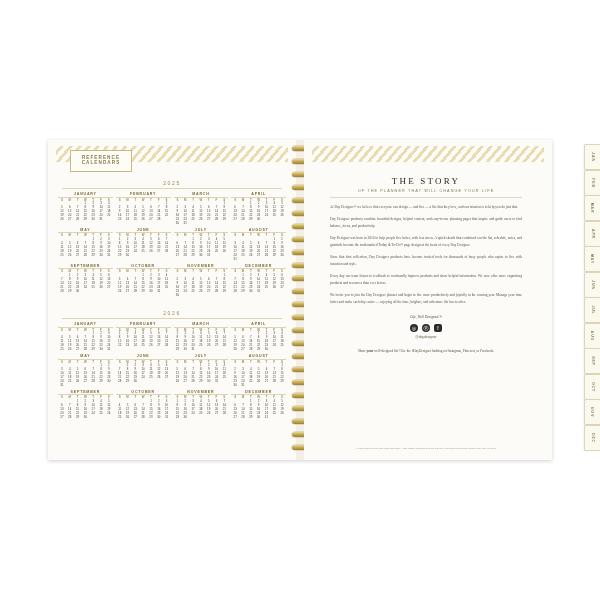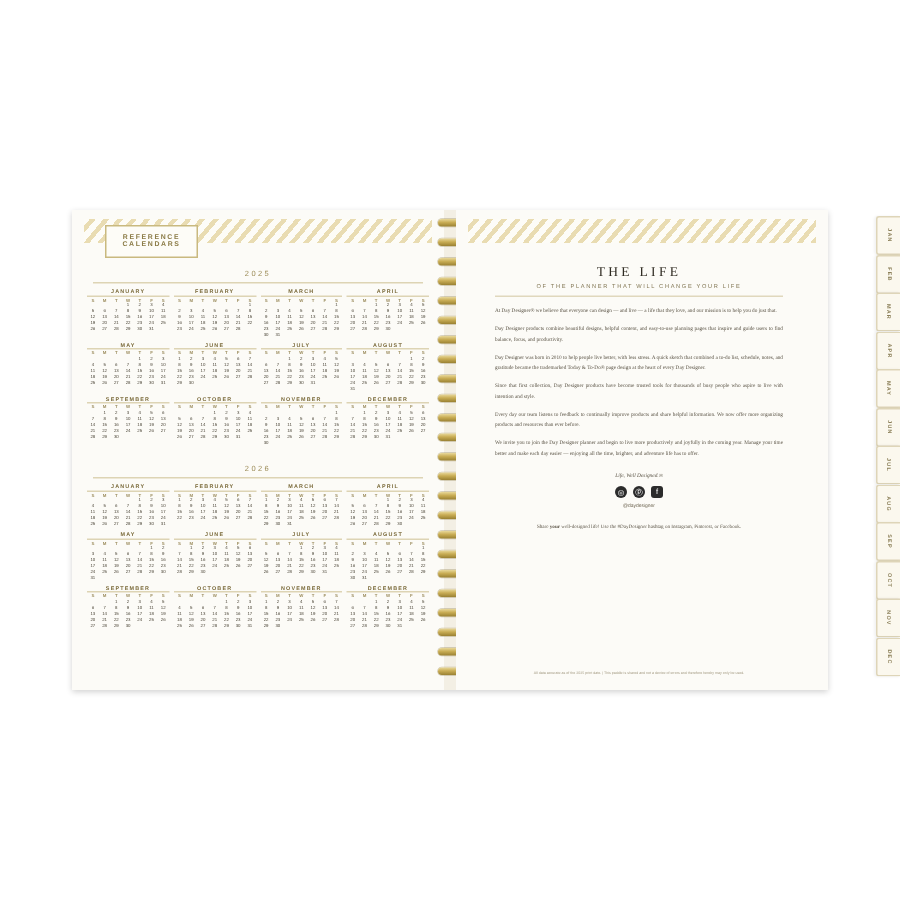--- a/index.html
+++ b/index.html
@@ -1706,21 +1706,21 @@
           <i style="top: 279px;"></i>
           <i style="top: 292px;"></i>
           <i style="top: 305px;"></i>
         </div>
     </div>
 
     <div class="page-right">
       <div class="stripe-band stripe-right"></div>
 
       <div class="story-wrap">
-        <div class="story-title">THE LIFE</div>
+        <div class="story-title">THE STORY</div>
         <div class="story-sub">OF THE PLANNER THAT WILL CHANGE YOUR LIFE</div>
         <div id="story-paragraphs">
             <p class="story-p">At Day Designer® we believe that everyone can design — and live — a life that they love, and our mission is to help you do just that.</p>
             <p class="story-p">Day Designer products combine beautiful designs, helpful content, and easy-to-use planning pages that inspire and guide users to find balance, focus, and productivity.</p>
             <p class="story-p">Day Designer was born in 2010 to help people live better, with less stress. A quick sketch that combined a to-do list, schedule, notes, and gratitude became the trademarked Today &amp; To-Do® page design at the heart of every Day Designer.</p>
             <p class="story-p">Since that first collection, Day Designer products have become trusted tools for thousands of busy people who aspire to live with intention and style.</p>
             <p class="story-p">Every day our team listens to feedback to continually improve products and share helpful information. We now offer more organizing products and resources than ever before.</p>
             <p class="story-p">We invite you to join the Day Designer planner and begin to live more productively and joyfully in the coming year. Manage your time better and make each day easier — enjoying all the time, brighter, and adventure life has to offer.</p>
           </div>
 

